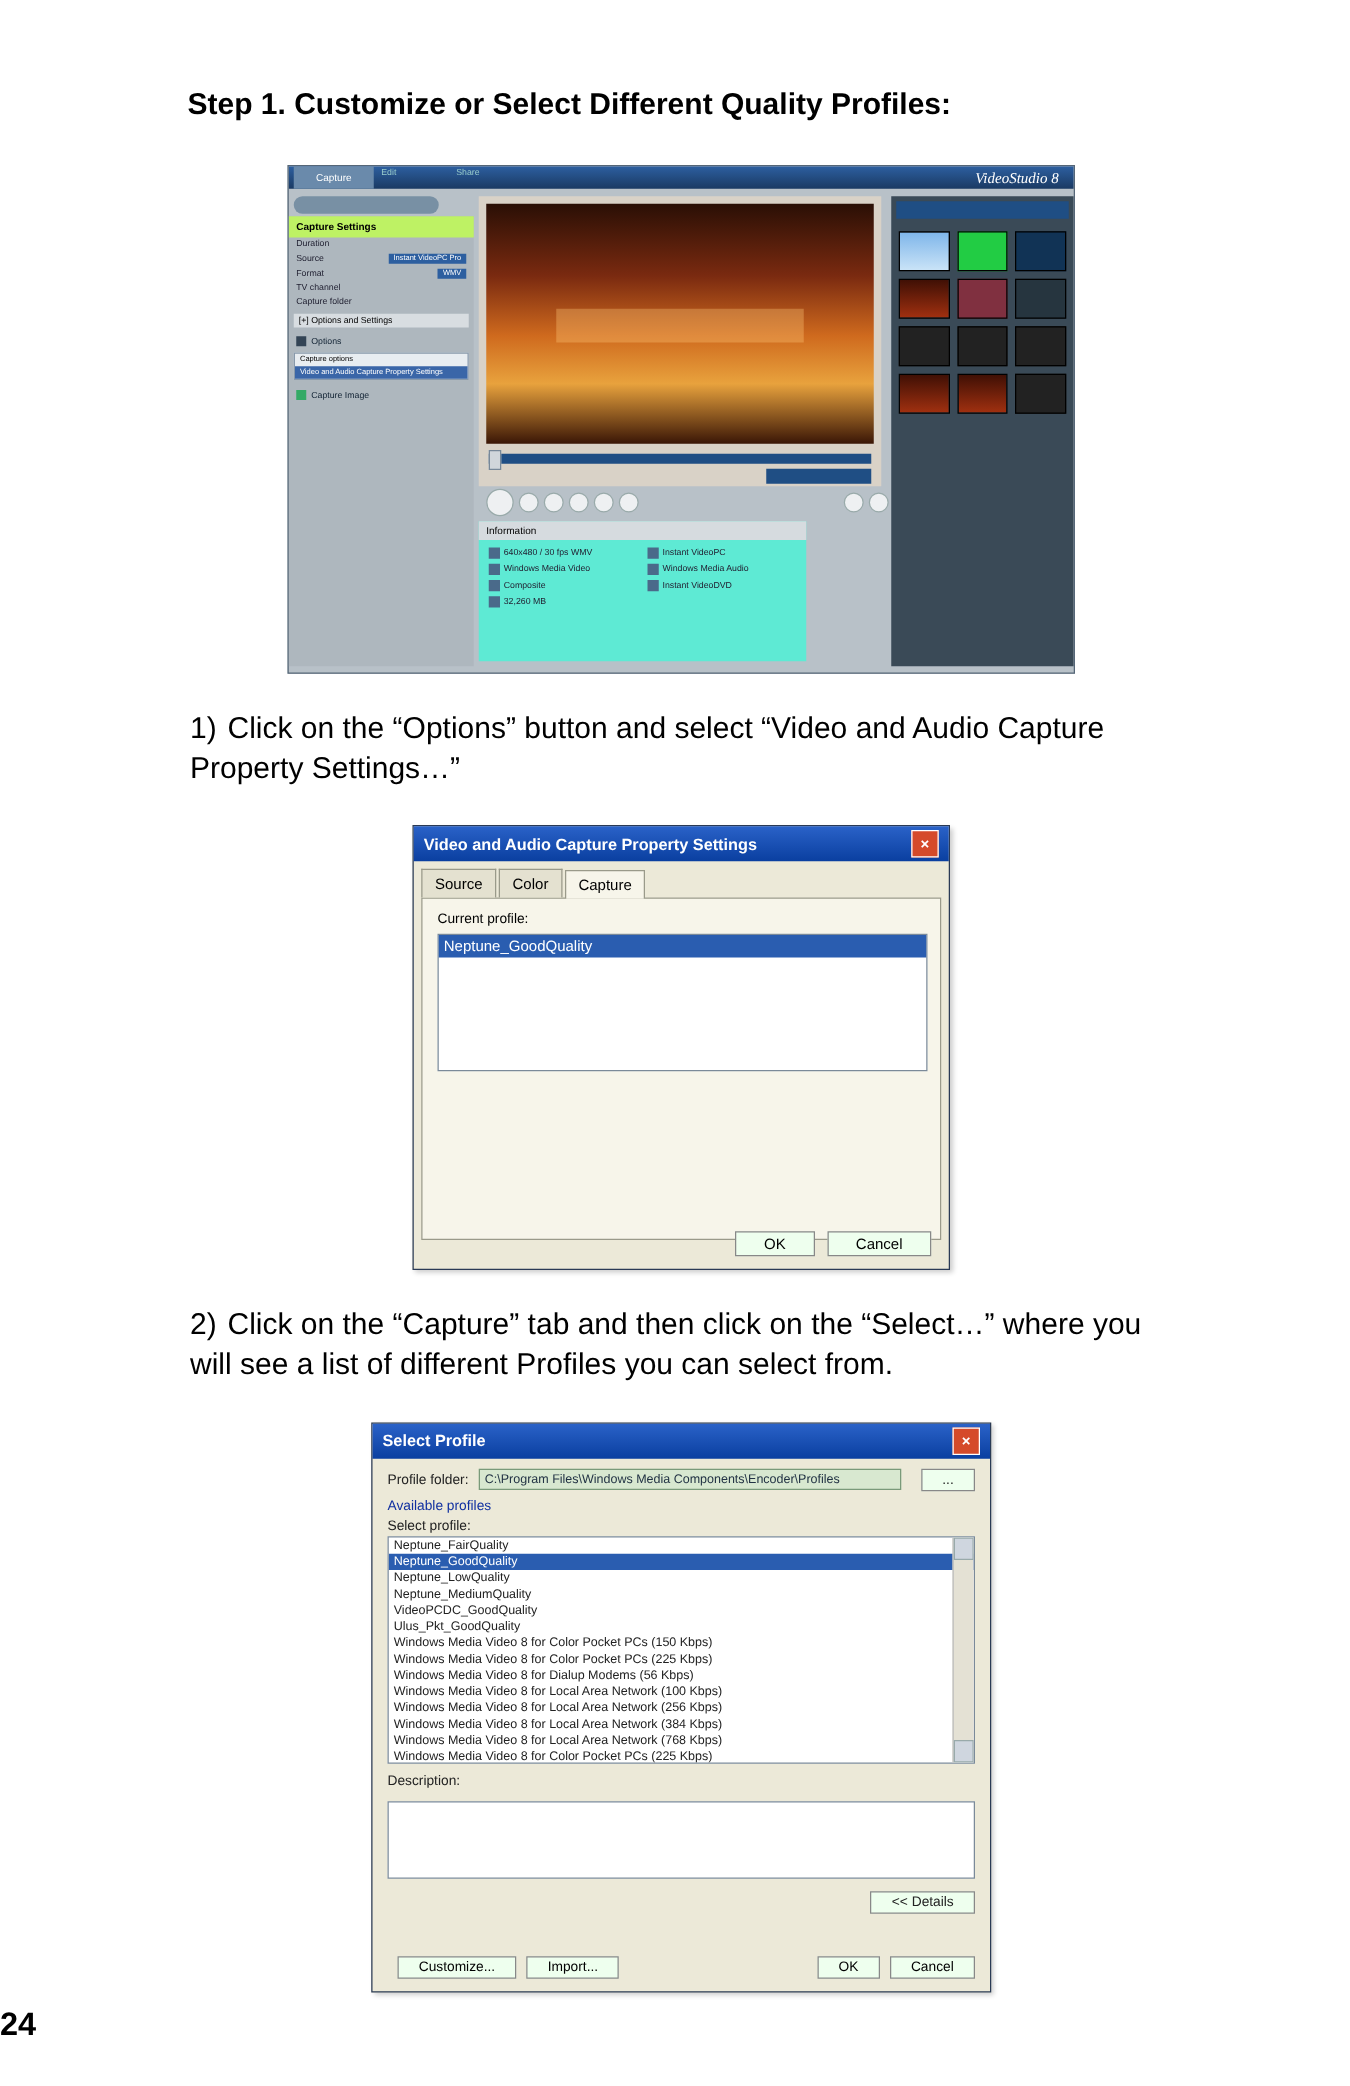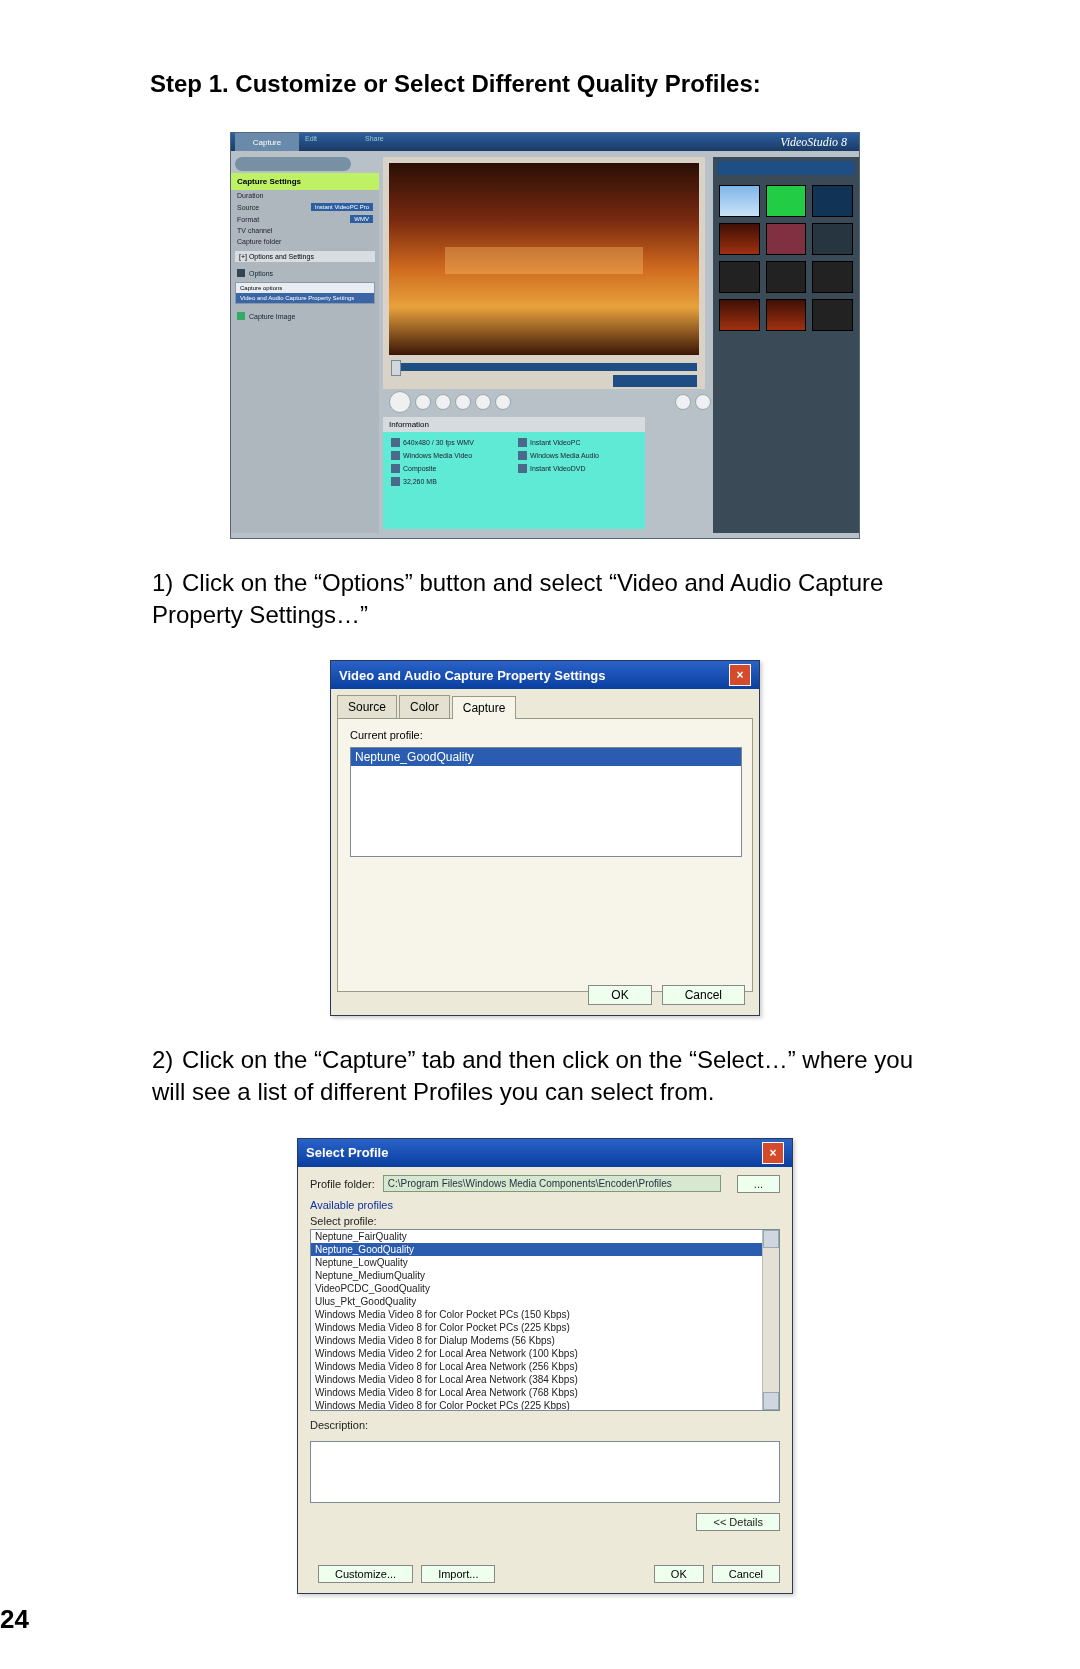--- a/index.html
+++ b/index.html
@@ -394,21 +394,21 @@
           <div class="scroll"></div>
         <div class="item">Neptune_FairQuality</div>
             <div class="item sel">Neptune_GoodQuality</div>
             <div class="item">Neptune_LowQuality</div>
             <div class="item">Neptune_MediumQuality</div>
             <div class="item">VideoPCDC_GoodQuality</div>
             <div class="item">Ulus_Pkt_GoodQuality</div>
             <div class="item">Windows Media Video 8 for Color Pocket PCs (150 Kbps)</div>
             <div class="item">Windows Media Video 8 for Color Pocket PCs (225 Kbps)</div>
             <div class="item">Windows Media Video 8 for Dialup Modems (56 Kbps)</div>
-            <div class="item">Windows Media Video 2 for Local Area Network (100 Kbps)</div>
+            <div class="item">Windows Media Video 8 for Local Area Network (100 Kbps)</div>
             <div class="item">Windows Media Video 8 for Local Area Network (256 Kbps)</div>
             <div class="item">Windows Media Video 8 for Local Area Network (384 Kbps)</div>
             <div class="item">Windows Media Video 8 for Local Area Network (768 Kbps)</div>
             <div class="item">Windows Media Video 8 for Color Pocket PCs (225 Kbps)</div>
           </div>
         <div style="margin-top:8px;">Description:</div>
         <div class="descbox"></div>
         <div class="detrow">
           <span class="btn">&lt;&lt; Details</span>
         </div>

